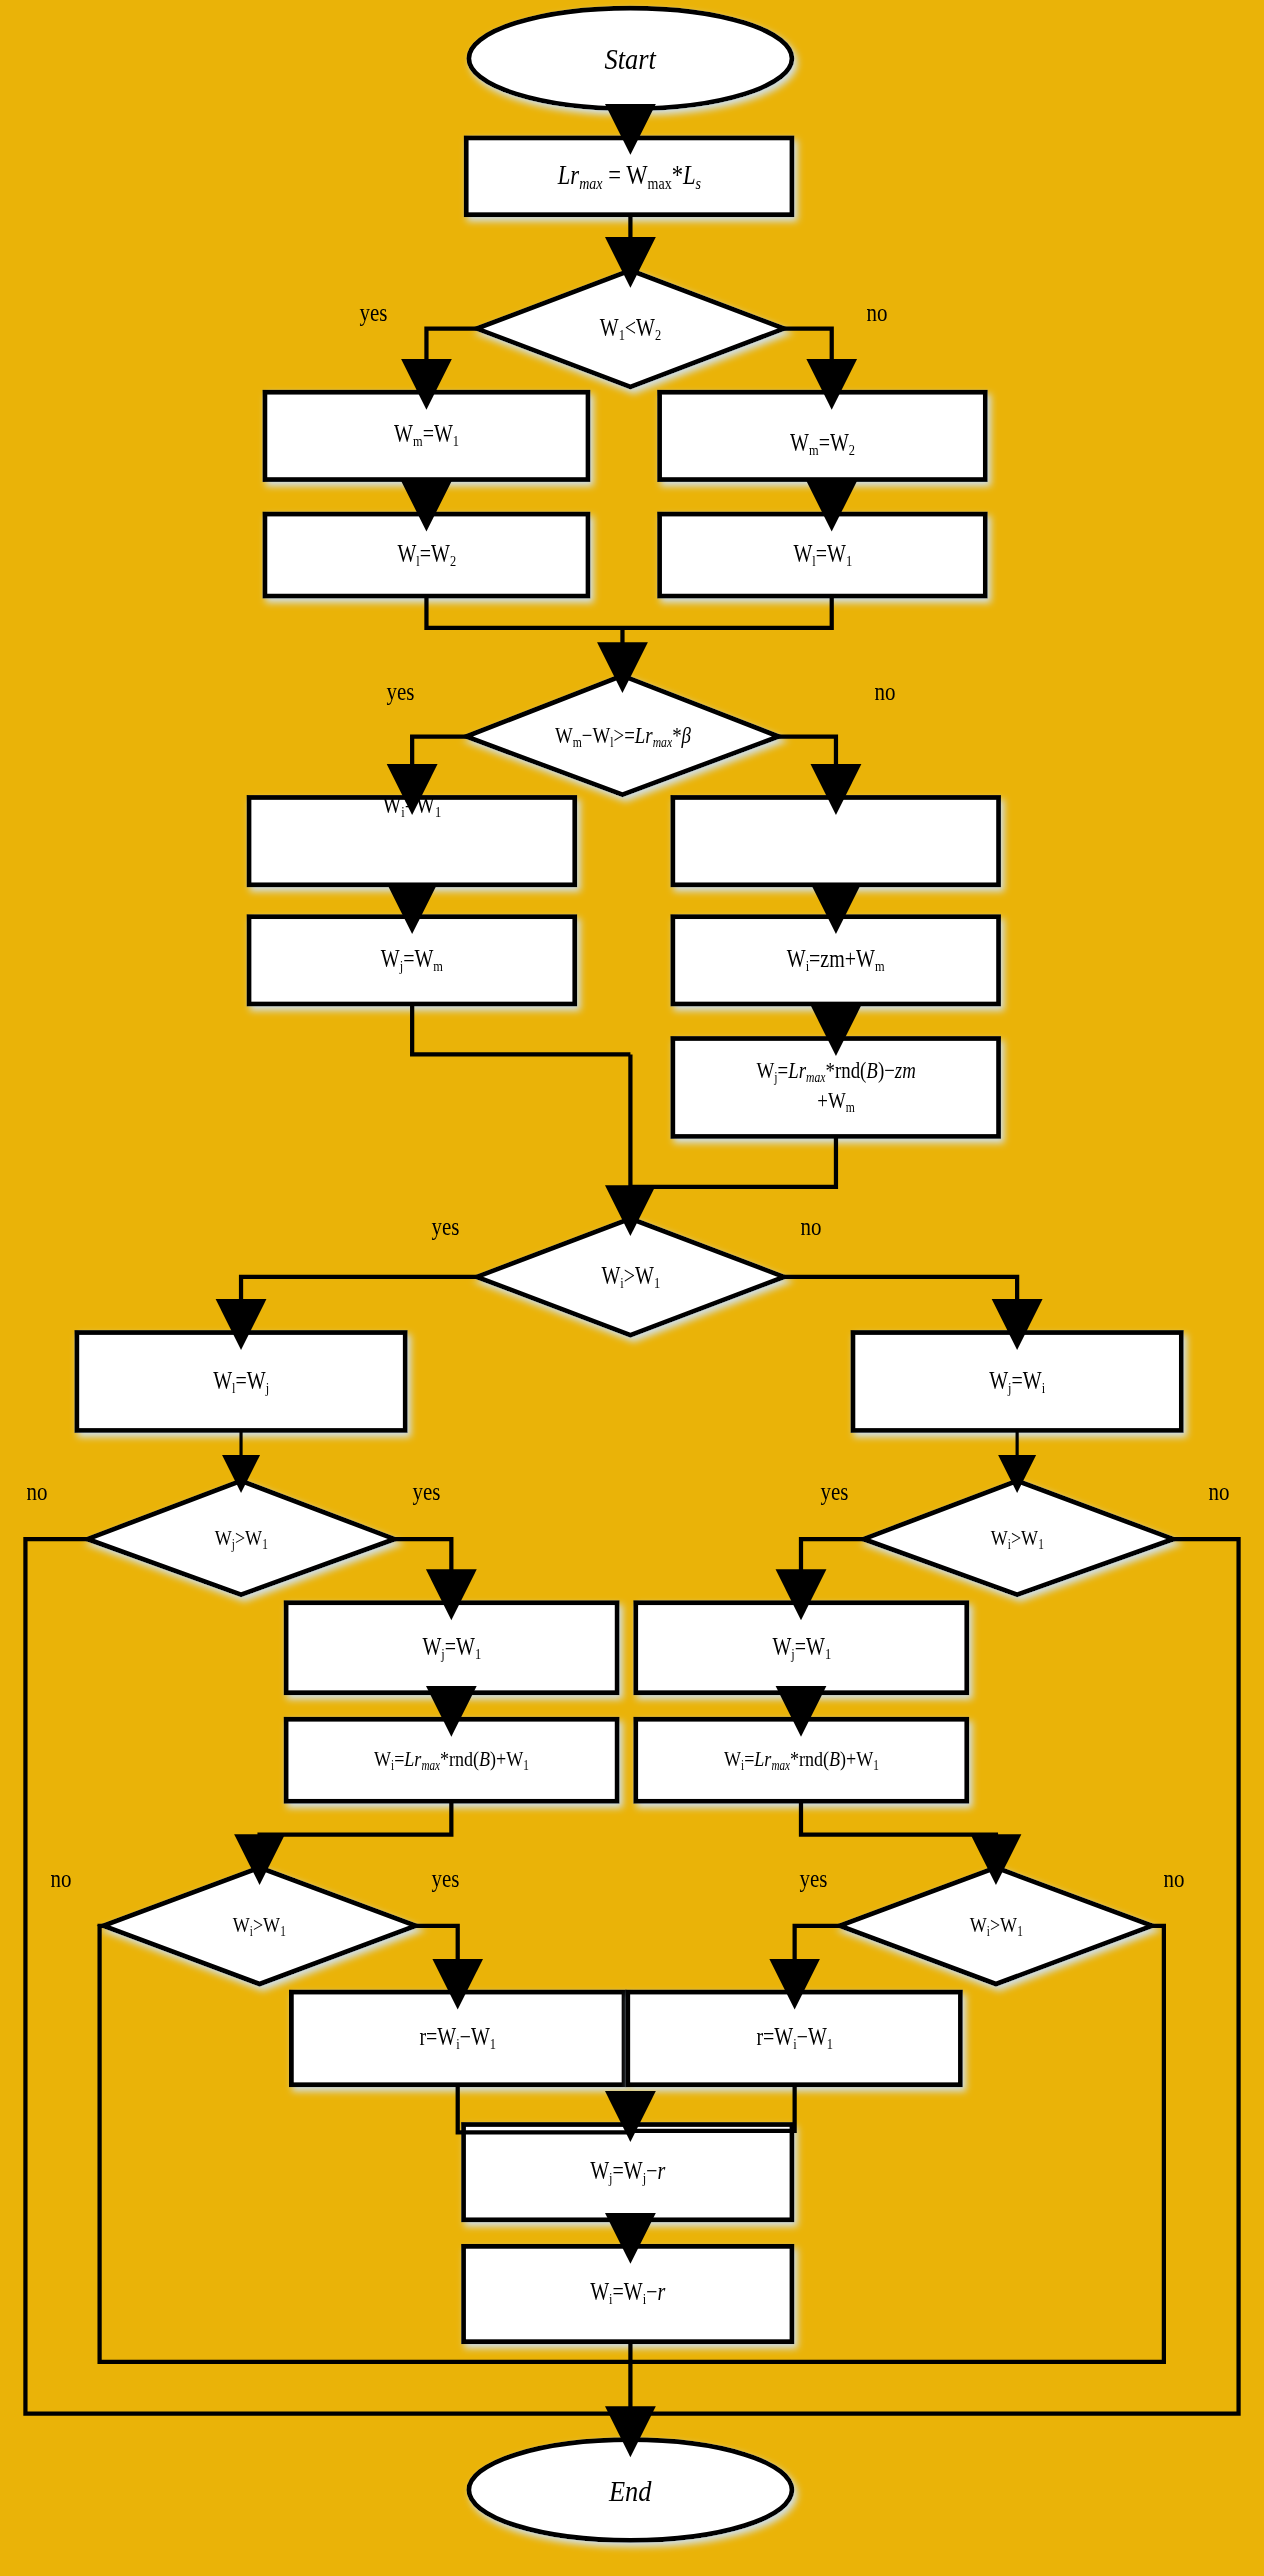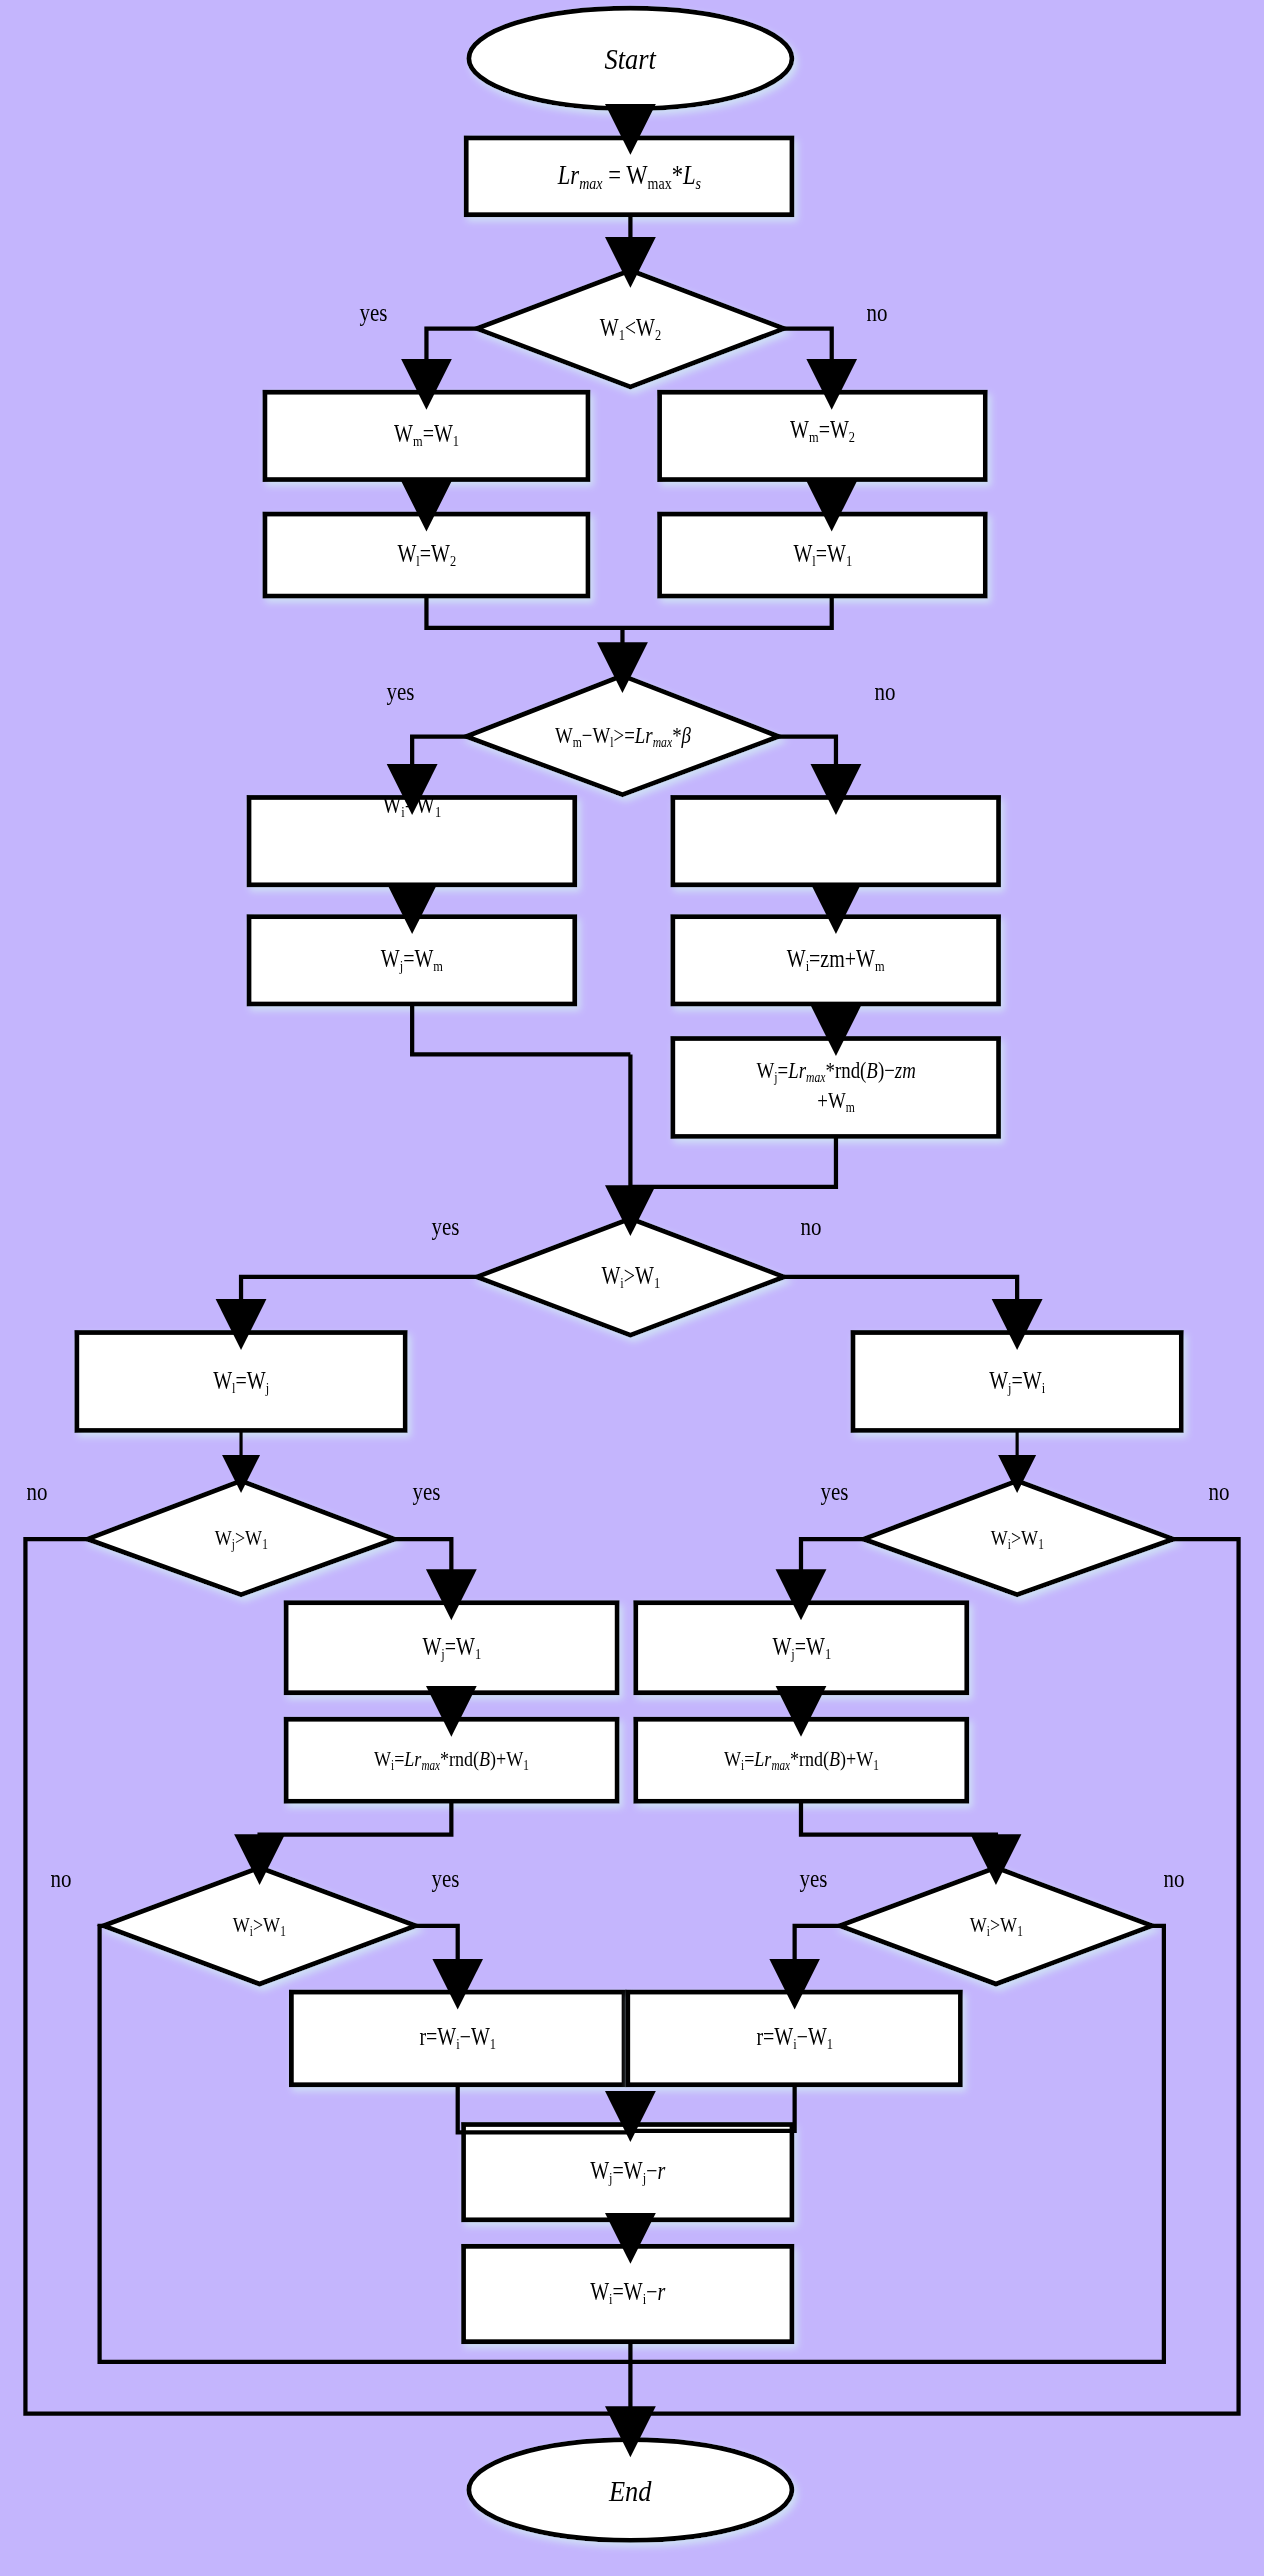--- a/index.html
+++ b/index.html
@@ -1,17 +1,17 @@
 <!DOCTYPE html>
 <html style="font-size:8.5px"><head>
 <meta charset="utf-8">
 <style>
   html,body{margin:0;padding:0;background:#ffffff;}
   body{font-family:"Liberation Serif", serif;}
-  #stage{position:relative;width:1264px;height:2576px;background:#c4b5fd;overflow:hidden;}
+  #stage{position:relative;width:1264px;height:2576px;background:#eab308;overflow:hidden;}
   svg#flow{position:absolute;top:0;left:0;width:1264px;height:2576px;}
   .shape{fill:#ffffff;stroke:#000000;stroke-width:9;}
   .conn{stroke:#000000;stroke-width:8;fill:none;}
   .conn-thin{stroke:#000000;stroke-width:6;fill:none;}
   .lbl{
     position:absolute;
     font-family:"Liberation Serif", serif;
     color:#000;
     text-align:center;
     line-height:1.12;
@@ -180,21 +180,21 @@
 
 <div class="ctr" style="left:477px;top:297px;width:307px;height:64px;">
   <span class="node-text">W<sub>1</sub>&lt;W<sub>2</sub></span>
 </div>
 <div class="lbl yn" style="left:339px;top:299px;width:69px;">yes</div>
 <div class="lbl yn" style="left:845px;top:299px;width:64px;">no</div>
 
 <div class="ctr" style="left:265px;top:392px;width:323px;height:87px;">
   <span class="node-text">W<sub>m</sub>=W<sub>1</sub></span>
 </div>
-<div class="ctr" style="left:660px;top:388px;width:326px;height:87px;">
+<div class="ctr" style="left:660px;top:401px;width:326px;height:87px;">
   <span class="node-text">W<sub>m</sub>=W<sub>2</sub></span>
 </div>
 
 <div class="ctr" style="left:265px;top:514px;width:323px;height:82px;">
   <span class="node-text">W<sub>l</sub>=W<sub>2</sub></span>
 </div>
 <div class="ctr" style="left:660px;top:514px;width:326px;height:82px;">
   <span class="node-text">W<sub>l</sub>=W<sub>1</sub></span>
 </div>
 

